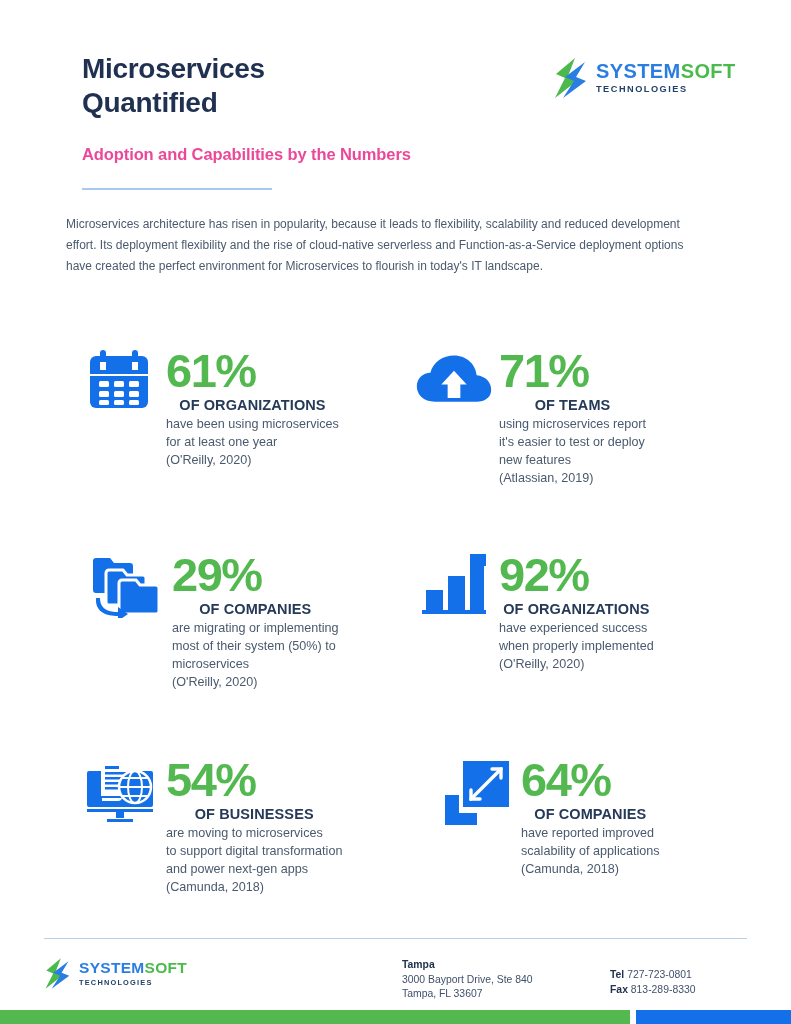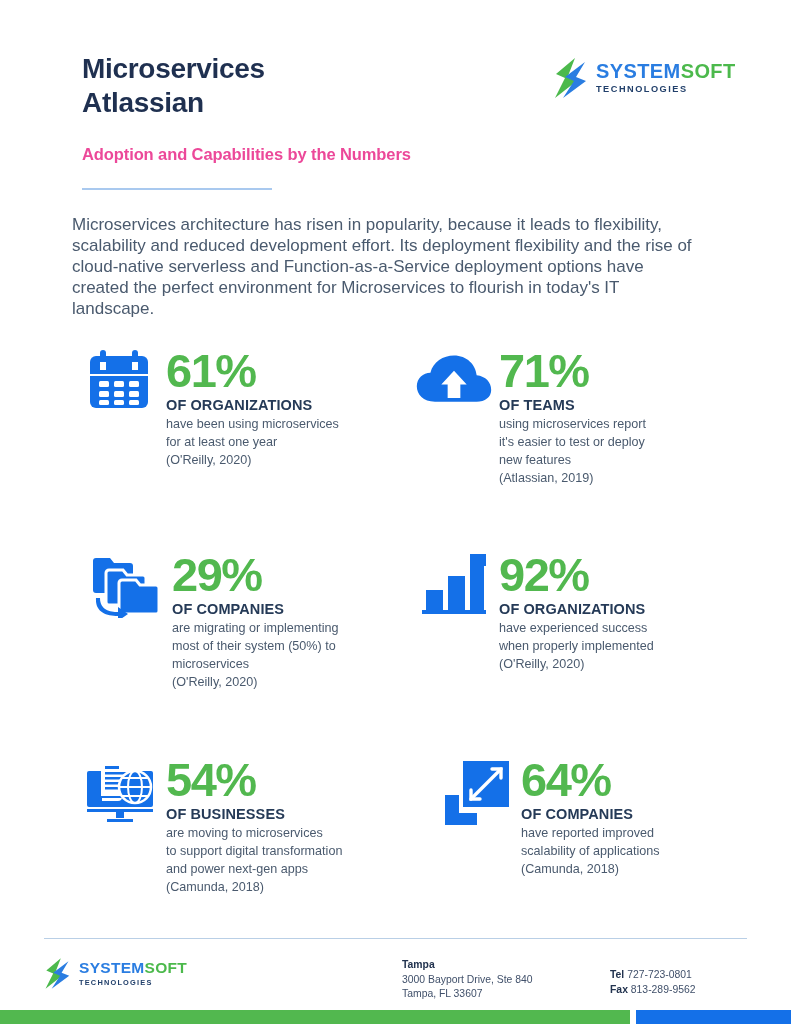--- a/index.html
+++ b/index.html
@@ -74,23 +74,23 @@
     font-weight: bold;
     color: #22406b;
     letter-spacing: 1.5px;
     line-height: 14px;
     margin-top: 1px;
   }
 
   
   .intro {
     position: absolute;
-    left: 72px; top: 214px;
+    left: 66px; top: 214px;
     width: 620px;
-    font-size: 17px;
+    font-size: 12px;
     line-height: 21px;
     color: #4a5a6e;
   }
 
   
   .stats { position: absolute; left: 0; top: 0; width: 791px; height: 1024px; }
   .stat { position: absolute; display: flex; }
   .stat-icon {
     width: 78px; flex: none;
     display: flex;
@@ -103,20 +103,21 @@
     color: #52b84f;
     line-height: 46px;
     letter-spacing: -1.5px;
   }
   .stat-head {
     font-size: 14.5px;
     font-weight: bold;
     color: #253a57;
     letter-spacing: 0.1px;
     margin-top: 3px;
+    text-align: center;
   }
   .stat-desc {
     font-size: 12.6px;
     line-height: 18px;
     color: #4a5a6e;
     margin-top: 2px;
   }
   .stat-src { font-size: 12.6px; line-height: 18px; color: #4a5a6e; }
 
   
@@ -162,21 +163,21 @@
   .bar-blue  { left: 636px; width: 155px; background: #1470e8; }
 </style>
 </head>
 <body>
 
 <div class="page">
 
   <div class="header">
     <div class="title">
       <span>Microservices</span>
-      <span class="l2">Atlassian</span>
+      <span class="l2">Quantified</span>
     </div>
     <div class="subtitle">Adoption and Capabilities by the Numbers</div>
     <div class="rule"></div>
 
     <div class="logo logo-head">
       <svg class="logo-mark" viewBox="0 0 34 40">
         <path d="M22 0 L3 16 L12 20 L2 40 L25 22 L15 18 Z" fill="#4cb94c"></path>
         <path d="M32 4 L12 19 L21 23 L10 40 L33 23 L23 19 Z" fill="#2a7de1"></path>
       </svg>
       <div class="logo-text">
@@ -345,19 +346,19 @@
   <div class="addr">
     <b>Tampa</b><br>
     <span>3000 Bayport Drive, Ste 840</span><br>
     <span>Tampa, FL 33607</span>
   </div>
 
   <div class="phones">
     <b>Tel</b>
     <span>727-723-0801</span><br>
     <b>Fax</b>
-    <span>813-289-9562</span>
+    <span>813-289-8330</span>
   </div>
 
   <div class="bottom-bar bar-green"></div>
   <div class="bottom-bar bar-blue"></div>
 
 </div>
 
 </body></html>

